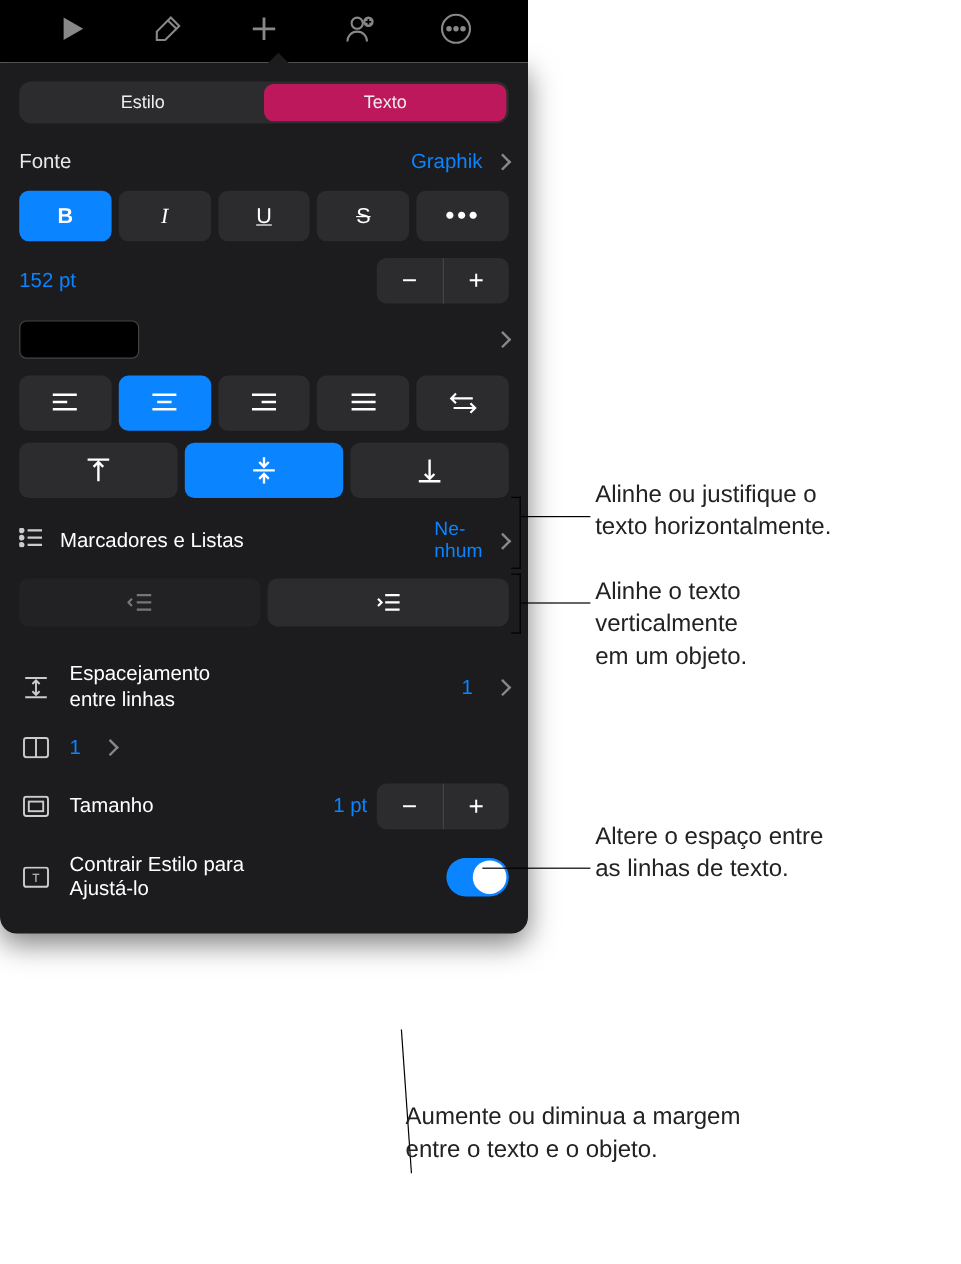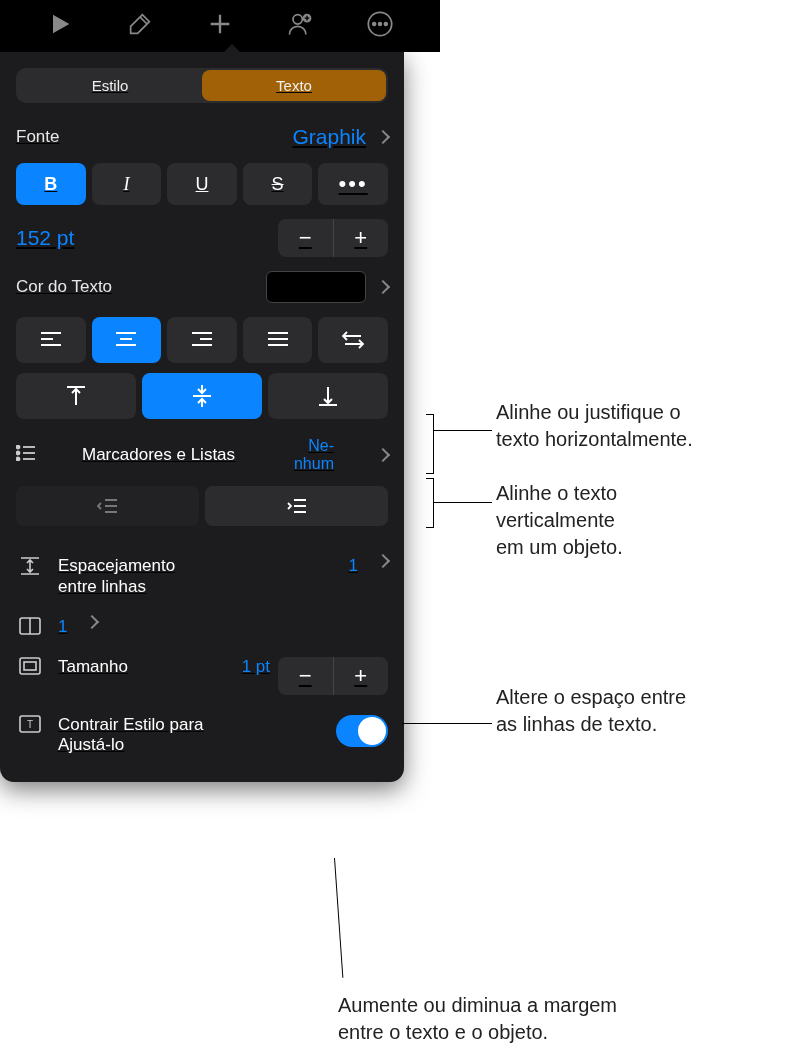--- a/index.html
+++ b/index.html
@@ -15,22 +15,21 @@
   height: 52px;
   width: 440px;
   display: flex;
   align-items: center;
   justify-content: space-around;
   padding: 0 20px;
 }
 .toolbar svg { width: 28px; height: 28px; }
 .panel-wrap {
   position: relative;
-  width: 404px;
-  text-decoration: underline;
+  width: 440px;
 }
 .panel {
   background: #1c1c1e;
   border-radius: 0 0 14px 14px;
   padding: 16px;
   color: #fff;
   box-shadow: 0 8px 24px rgba(0,0,0,.5);
 }
 .panel::before {
   content: '';
@@ -50,31 +49,31 @@
   margin-bottom: 22px;
 }
 .seg > div {
   flex: 1;
   text-align: center;
   padding: 7px 0;
   font-size: 15px;
   border-radius: 8px;
   color: #eee;
 }
-.seg > div.active { background: #a16207; }
+.seg > div.active { background: #be185d; }
 .row {
   display: flex;
   align-items: center;
   justify-content: space-between;
   margin-bottom: 14px;
   font-size: 17px;
   color: #e8e8e8;
 }
 .row .label { flex: 1; }
-.value-blue { color: #0a84ff; font-size: 21px; }
+.value-blue { color: #0a84ff; font-size: 17px; }
 .chev {
   width: 10px; height: 10px;
   border-top: 2px solid #888;
   border-right: 2px solid #888;
   transform: rotate(45deg);
   margin-left: 12px;
 }
 .btn-row {
   display: flex;
   gap: 6px;
@@ -143,42 +142,41 @@
   height: 46px;
   display: flex;
   align-items: center;
   justify-content: center;
 }
 .valign-row > div.active { background: #0a84ff; }
 .bullets-row {
   display: flex;
   align-items: center;
   margin-bottom: 14px;
-  gap: 32px;
 }
 .bullets-row .icon { margin-right: 14px; }
 .bullets-row .label { flex: 1; font-size: 17px; }
-.bullets-row .val { color: #0a84ff; text-align: right; font-size: 16px; line-height: 1.1; white-space: pre-line; }
+.bullets-row .val { color: #0a84ff; text-align: left; font-size: 16px; line-height: 1.1; white-space: pre-line; }
 .indent-row {
   display: flex;
   gap: 6px;
   margin-bottom: 20px;
 }
 .indent-row > div {
   flex: 1;
   background: #2c2c2e;
   border-radius: 8px;
   height: 40px;
   display: flex;
   align-items: center;
   justify-content: center;
 }
 .opt-row {
   display: flex;
-  align-items: flex-start;
+  align-items: center;
   padding: 10px 0;
 }
 .opt-row .icon { width: 28px; margin-right: 14px; display: flex; justify-content: center; }
 .opt-row .label { flex: 1; font-size: 17px; line-height: 1.2; }
 .opt-row .val { color: #0a84ff; font-size: 17px; margin-right: 8px; }
 .toggle {
   width: 52px;
   height: 32px;
   background: #0a84ff;
   border-radius: 16px;
@@ -278,21 +276,20 @@
 
   <div class="row">
     <span class="value-blue" style="margin-right:14px">152 pt</span>
     <div class="stepper">
       <div>−</div>
       <div>+</div>
     </div>
   </div>
 
   <div class="row">
-    <span class="label">Cor do Texto</span>
     <div class="color-swatch"></div>
     <span class="chev"></span>
   </div>
 
   <div class="align-row">
     <div>
       <svg width="22" height="18" stroke="#fff" stroke-width="2">
             <path d="M1 2h20M1 8h12M1 14h20"></path>
           </svg>
     </div>
@@ -428,14 +425,14 @@
 <div class="callout-line" style="top:502px;left:434px;width:58px"></div>
 <div class="callout" style="top:480px;left:496px">Alinhe o texto
 verticalmente
 em um objeto.</div>
 
 <div class="callout-line" style="top:723px;left:402px;width:90px"></div>
 <div class="callout" style="top:684px;left:496px">Altere o espaço entre
 as linhas de texto.</div>
 
 <div class="leader-diag" style="top:858px;left:334px;height:120px;transform:rotate(-4deg)"></div>
-<div class="callout" style="top:992px;left:338px">Aumente ou diminua a margem
+<div class="callout" style="top:918px;left:338px">Aumente ou diminua a margem
 entre o texto e o objeto.</div>
 
 </body></html>

